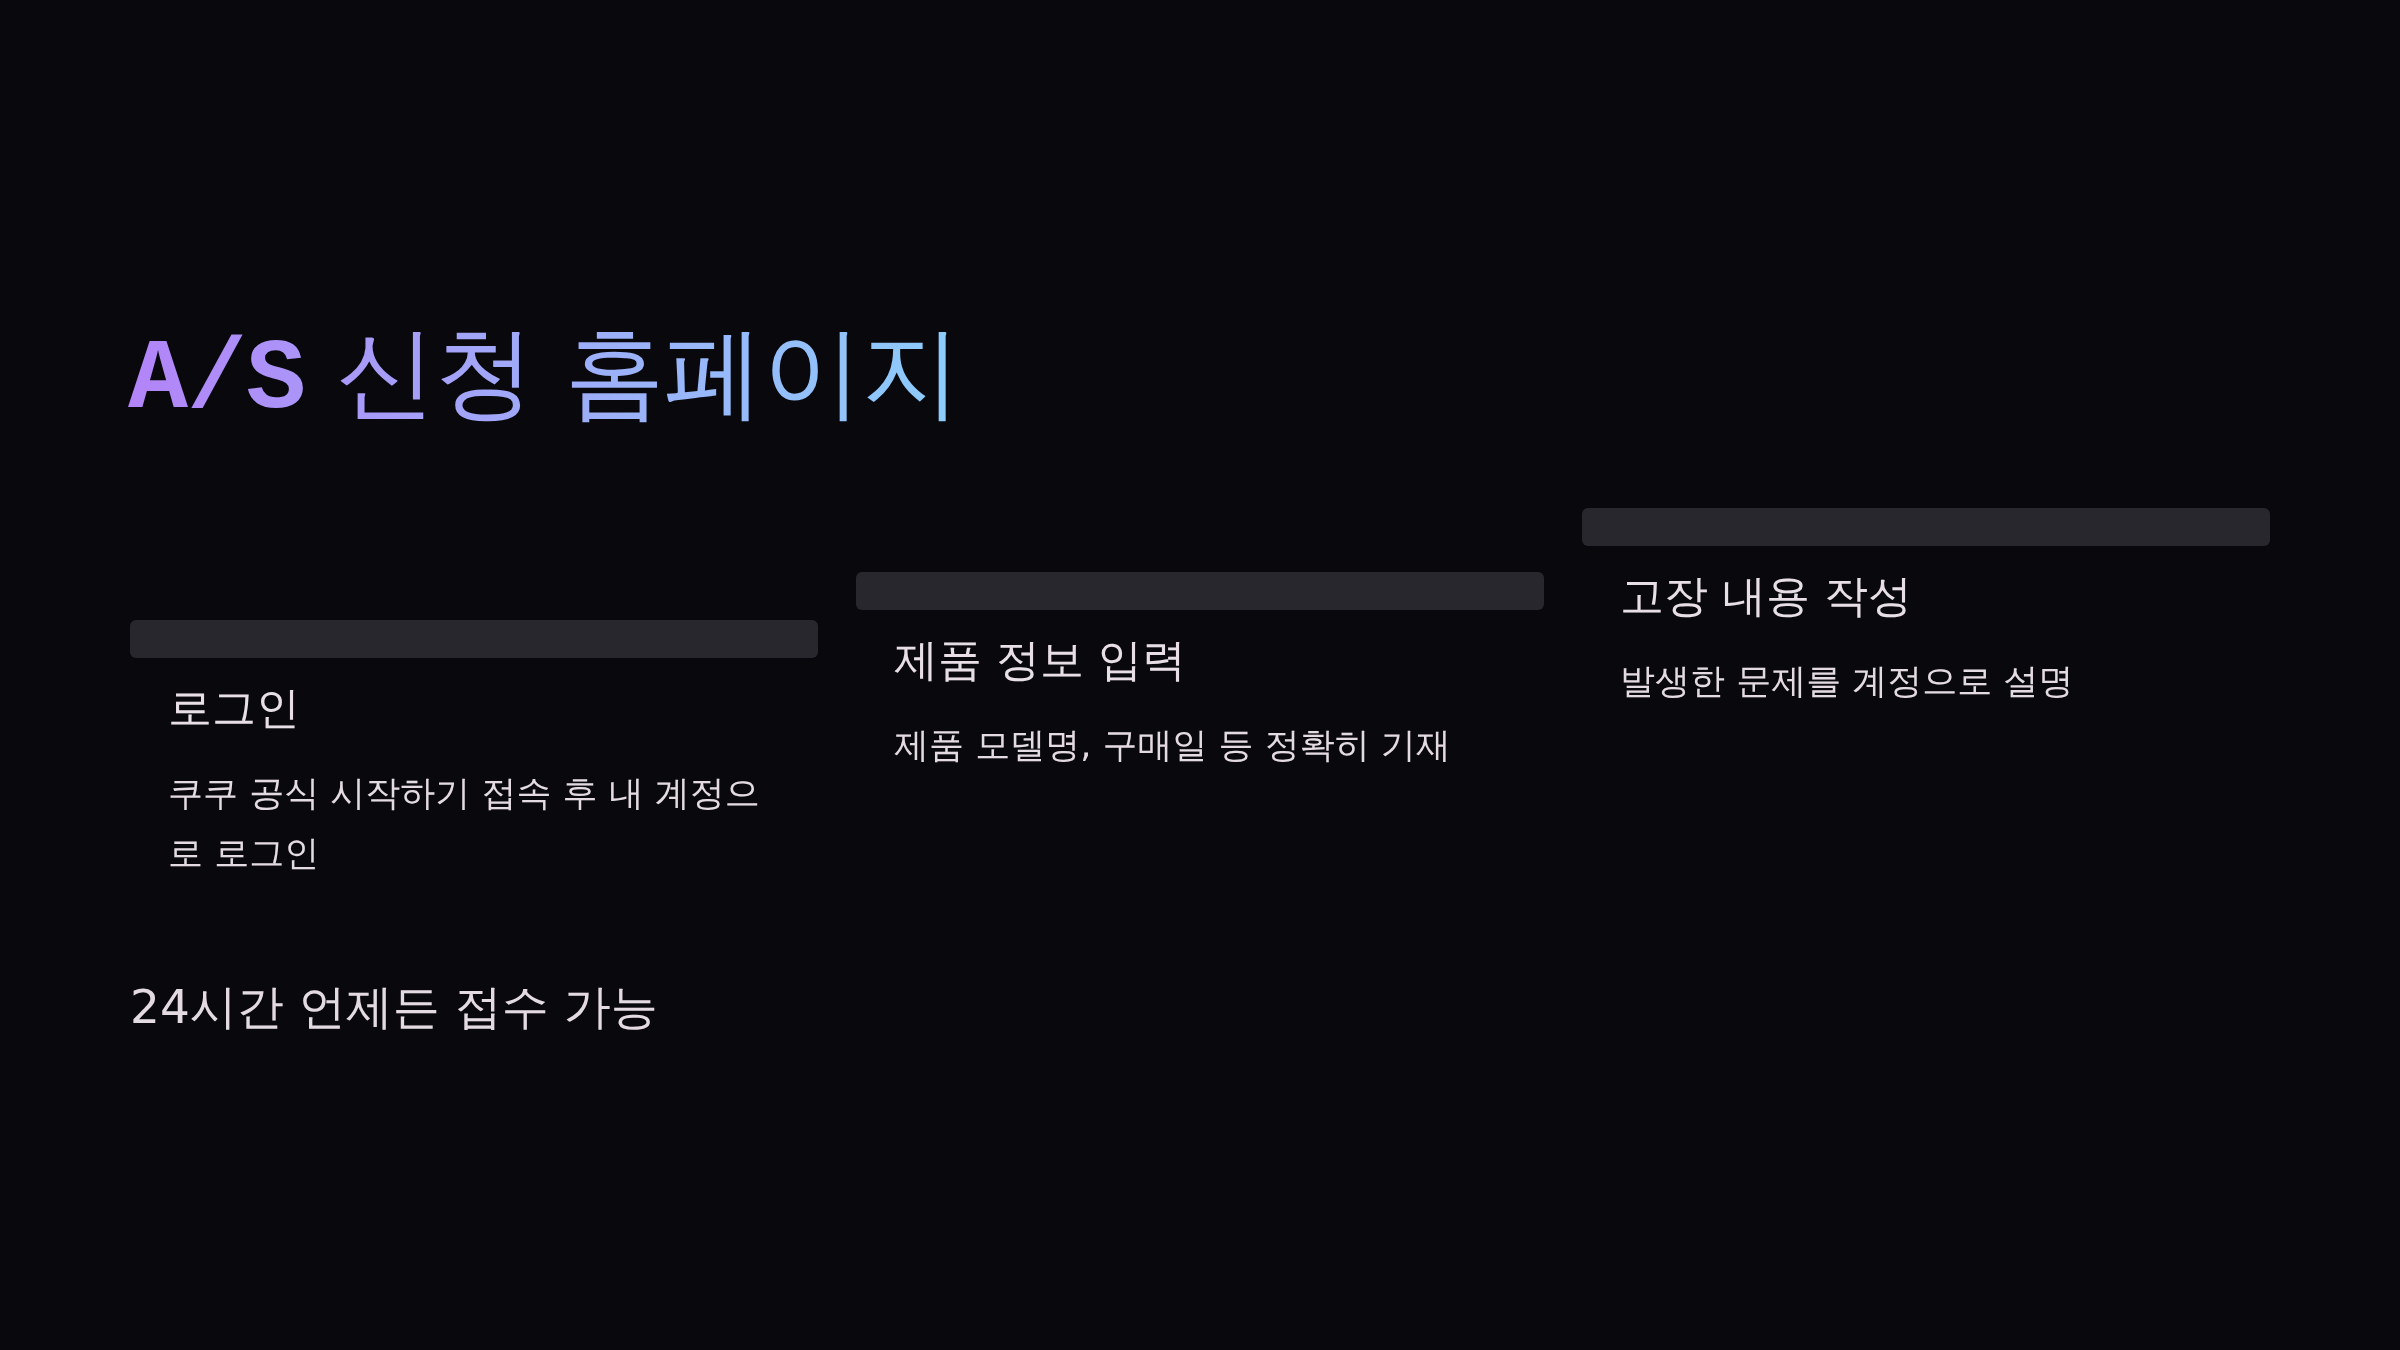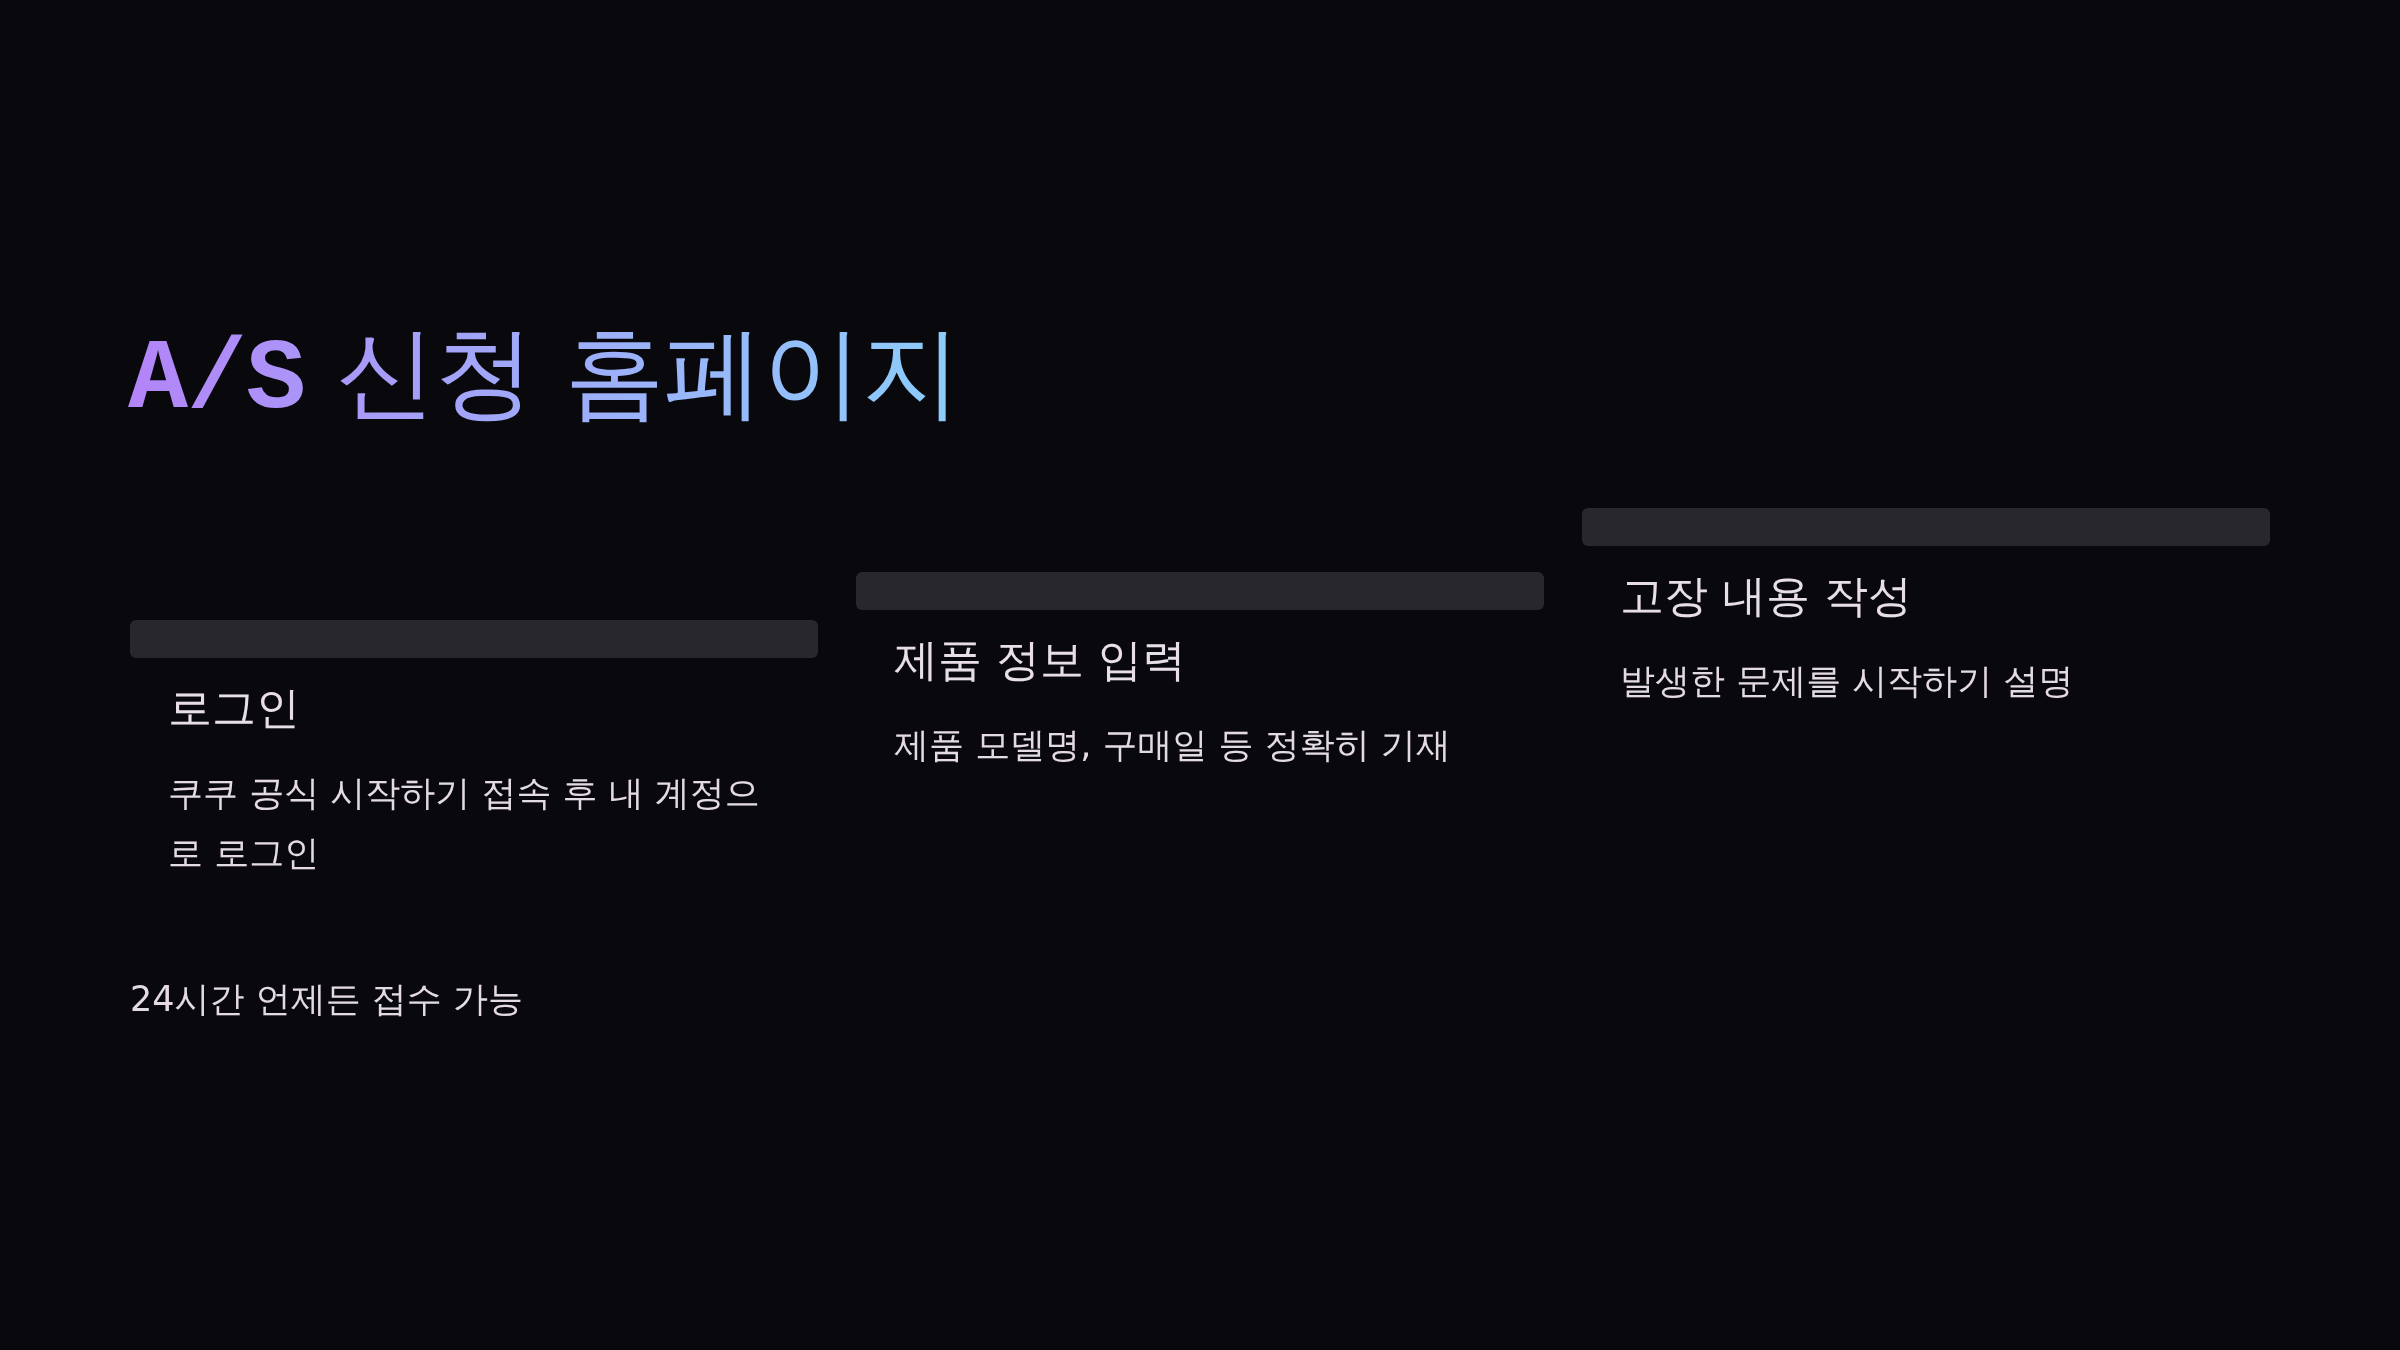--- a/index.html
+++ b/index.html
@@ -11,21 +11,21 @@
     position:absolute; left:128px; top:318px; margin:0;
     font-size:100px; font-weight:400; line-height:1.1; letter-spacing:-1px;
     background: linear-gradient(90deg, #b384f8 0%, #a3a4f8 40%, #8ccdfb 100%);
     -webkit-background-clip:text; background-clip:text; color:transparent;
   }
   .title .latin { font-family: Liberation Mono, monospace; font-weight:700; }
   .card { position:absolute; width:688px; }
   .bar { height:38px; background:#28272d; border-radius:6px; }
   .card-title { margin:24px 0 0 38px; font-size:44px; line-height:1.2; color:#e8dfe6; font-weight:400; }
   .card-desc { margin:28px 0 0 38px; width:620px; font-size:35px; line-height:60px; color:#e4dbe2; }
-  .footer-note { position:absolute; left:130px; top:976px; font-size:35px; color:#e4dbe2; }
+  .footer-note { position:absolute; left:130px; top:976px; font-size:47px; color:#e4dbe2; }
 </style>
 </head>
 <body>
 
 <h1 class="title"><span class="latin">A/S</span> <span>신청 홈페이지</span></h1>
 
 <div class="card" style="left:130px; top:620px;">
   <div class="bar"></div>
   <div class="card-title">로그인</div>
   <div class="card-desc">쿠쿠 공식 시작하기 접속 후 내 계정으로 로그인</div>
@@ -33,16 +33,16 @@
 
 <div class="card" style="left:856px; top:572px;">
   <div class="bar"></div>
   <div class="card-title">제품 정보 입력</div>
   <div class="card-desc">제품 모델명, 구매일 등 정확히 기재</div>
 </div>
 
 <div class="card" style="left:1582px; top:508px;">
   <div class="bar"></div>
   <div class="card-title">고장 내용 작성</div>
-  <div class="card-desc">발생한 문제를 시작하기 설명</div>
+  <div class="card-desc">발생한 문제를 계정으로 설명</div>
 </div>
 
 <div class="footer-note">24시간 언제든 접수 가능</div>
 
 </body></html>

